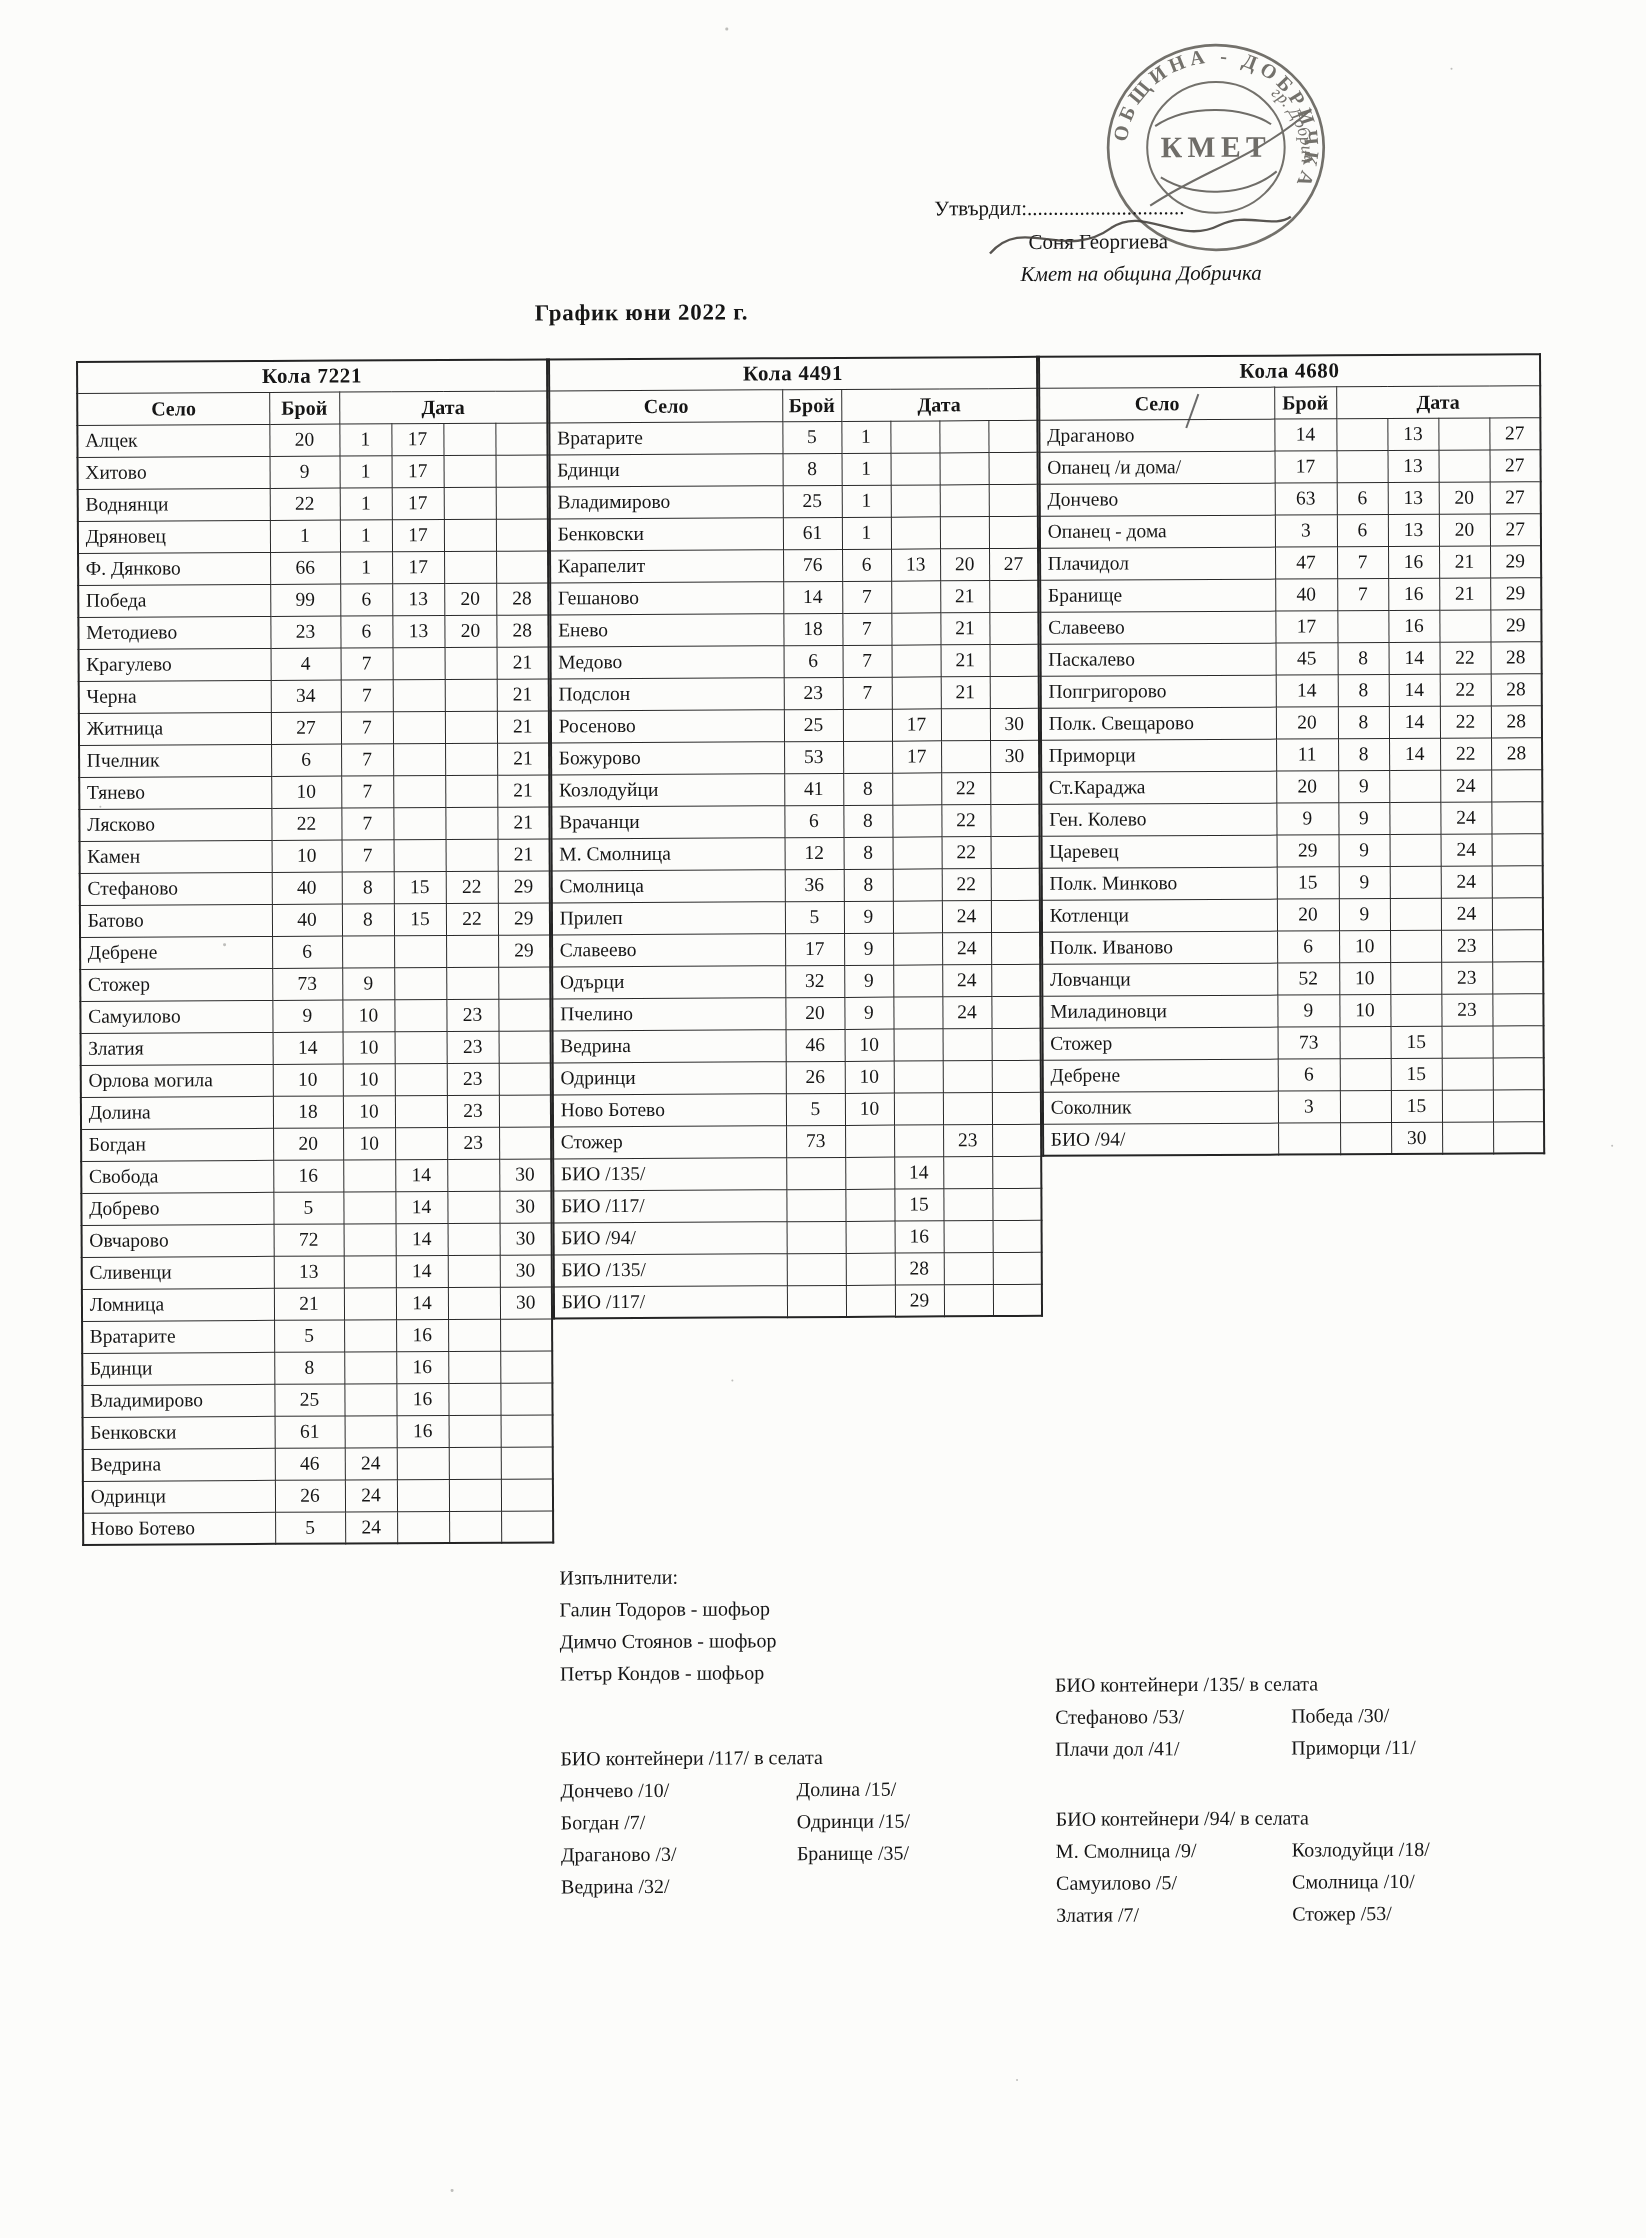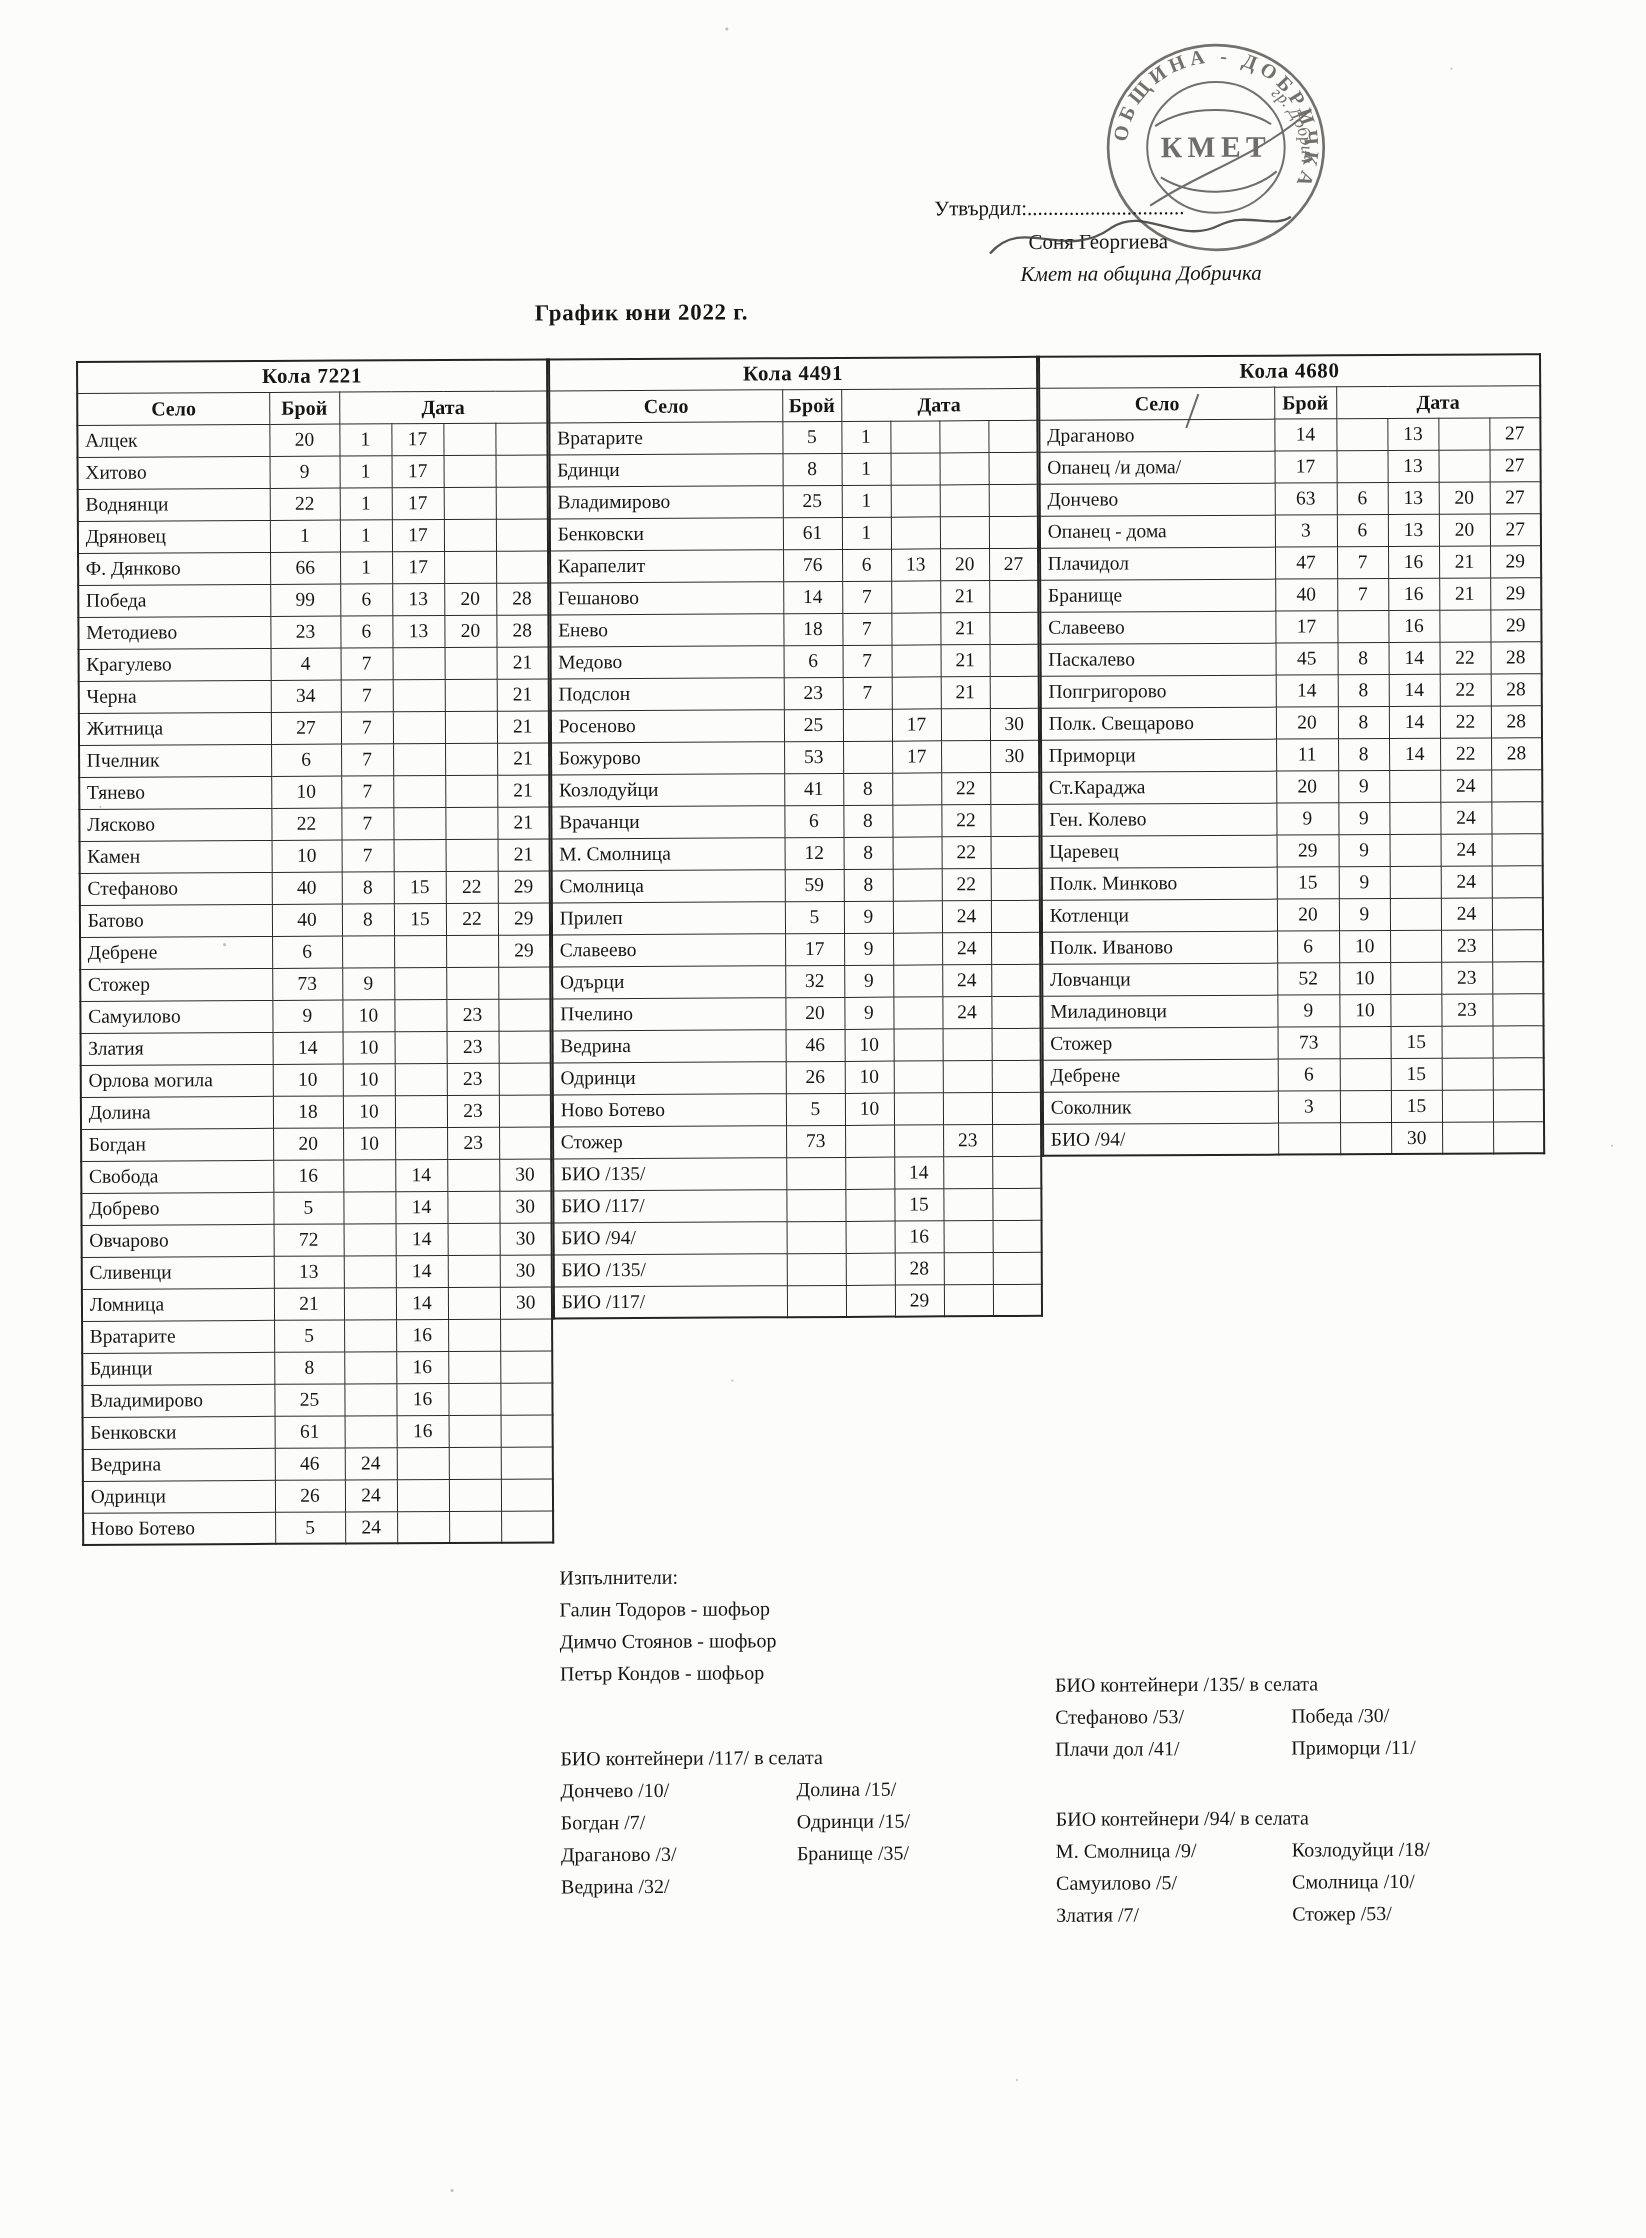--- a/index.html
+++ b/index.html
@@ -501,21 +501,21 @@
             <tr>
               <td class="c-village">М. Смолница</td>
               <td class="c-num">12</td>
               <td class="c-num">8</td>
               <td class="c-num"></td>
               <td class="c-num">22</td>
               <td class="c-num"></td>
             </tr>
             <tr>
               <td class="c-village">Смолница</td>
-              <td class="c-num">59</td>
+              <td class="c-num">36</td>
               <td class="c-num">8</td>
               <td class="c-num"></td>
               <td class="c-num">22</td>
               <td class="c-num"></td>
             </tr>
             <tr>
               <td class="c-village">Прилеп</td>
               <td class="c-num">5</td>
               <td class="c-num">9</td>
               <td class="c-num"></td>

